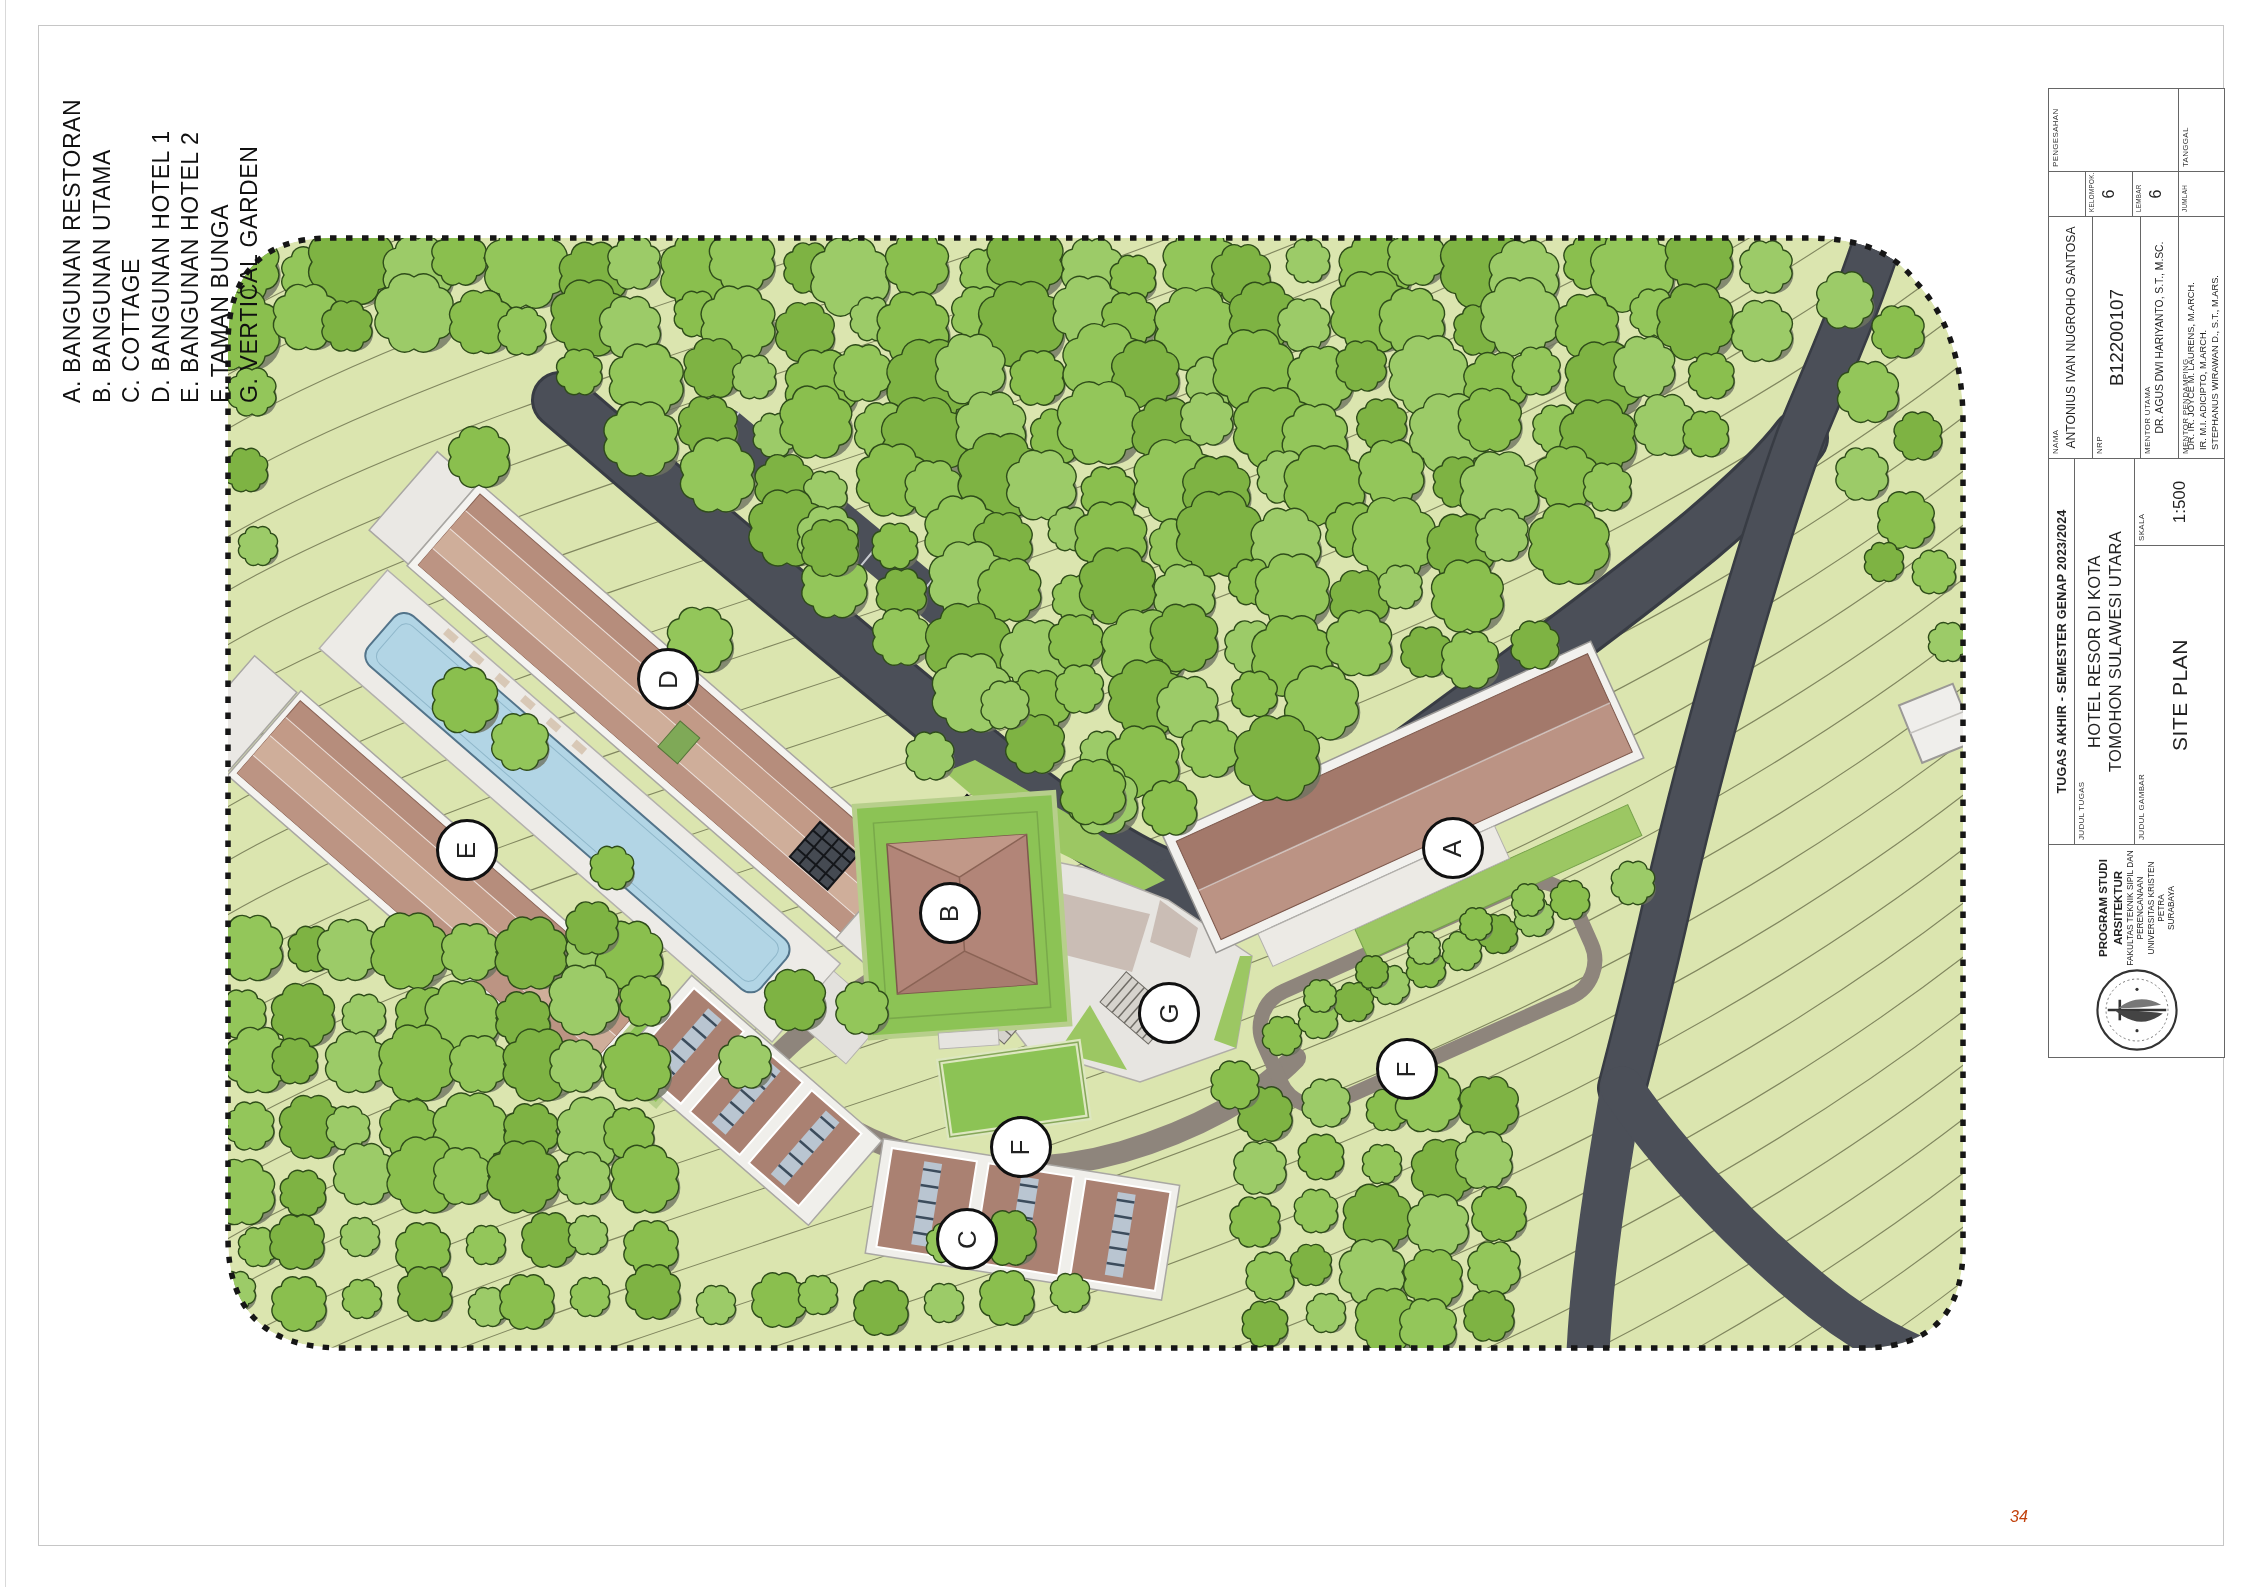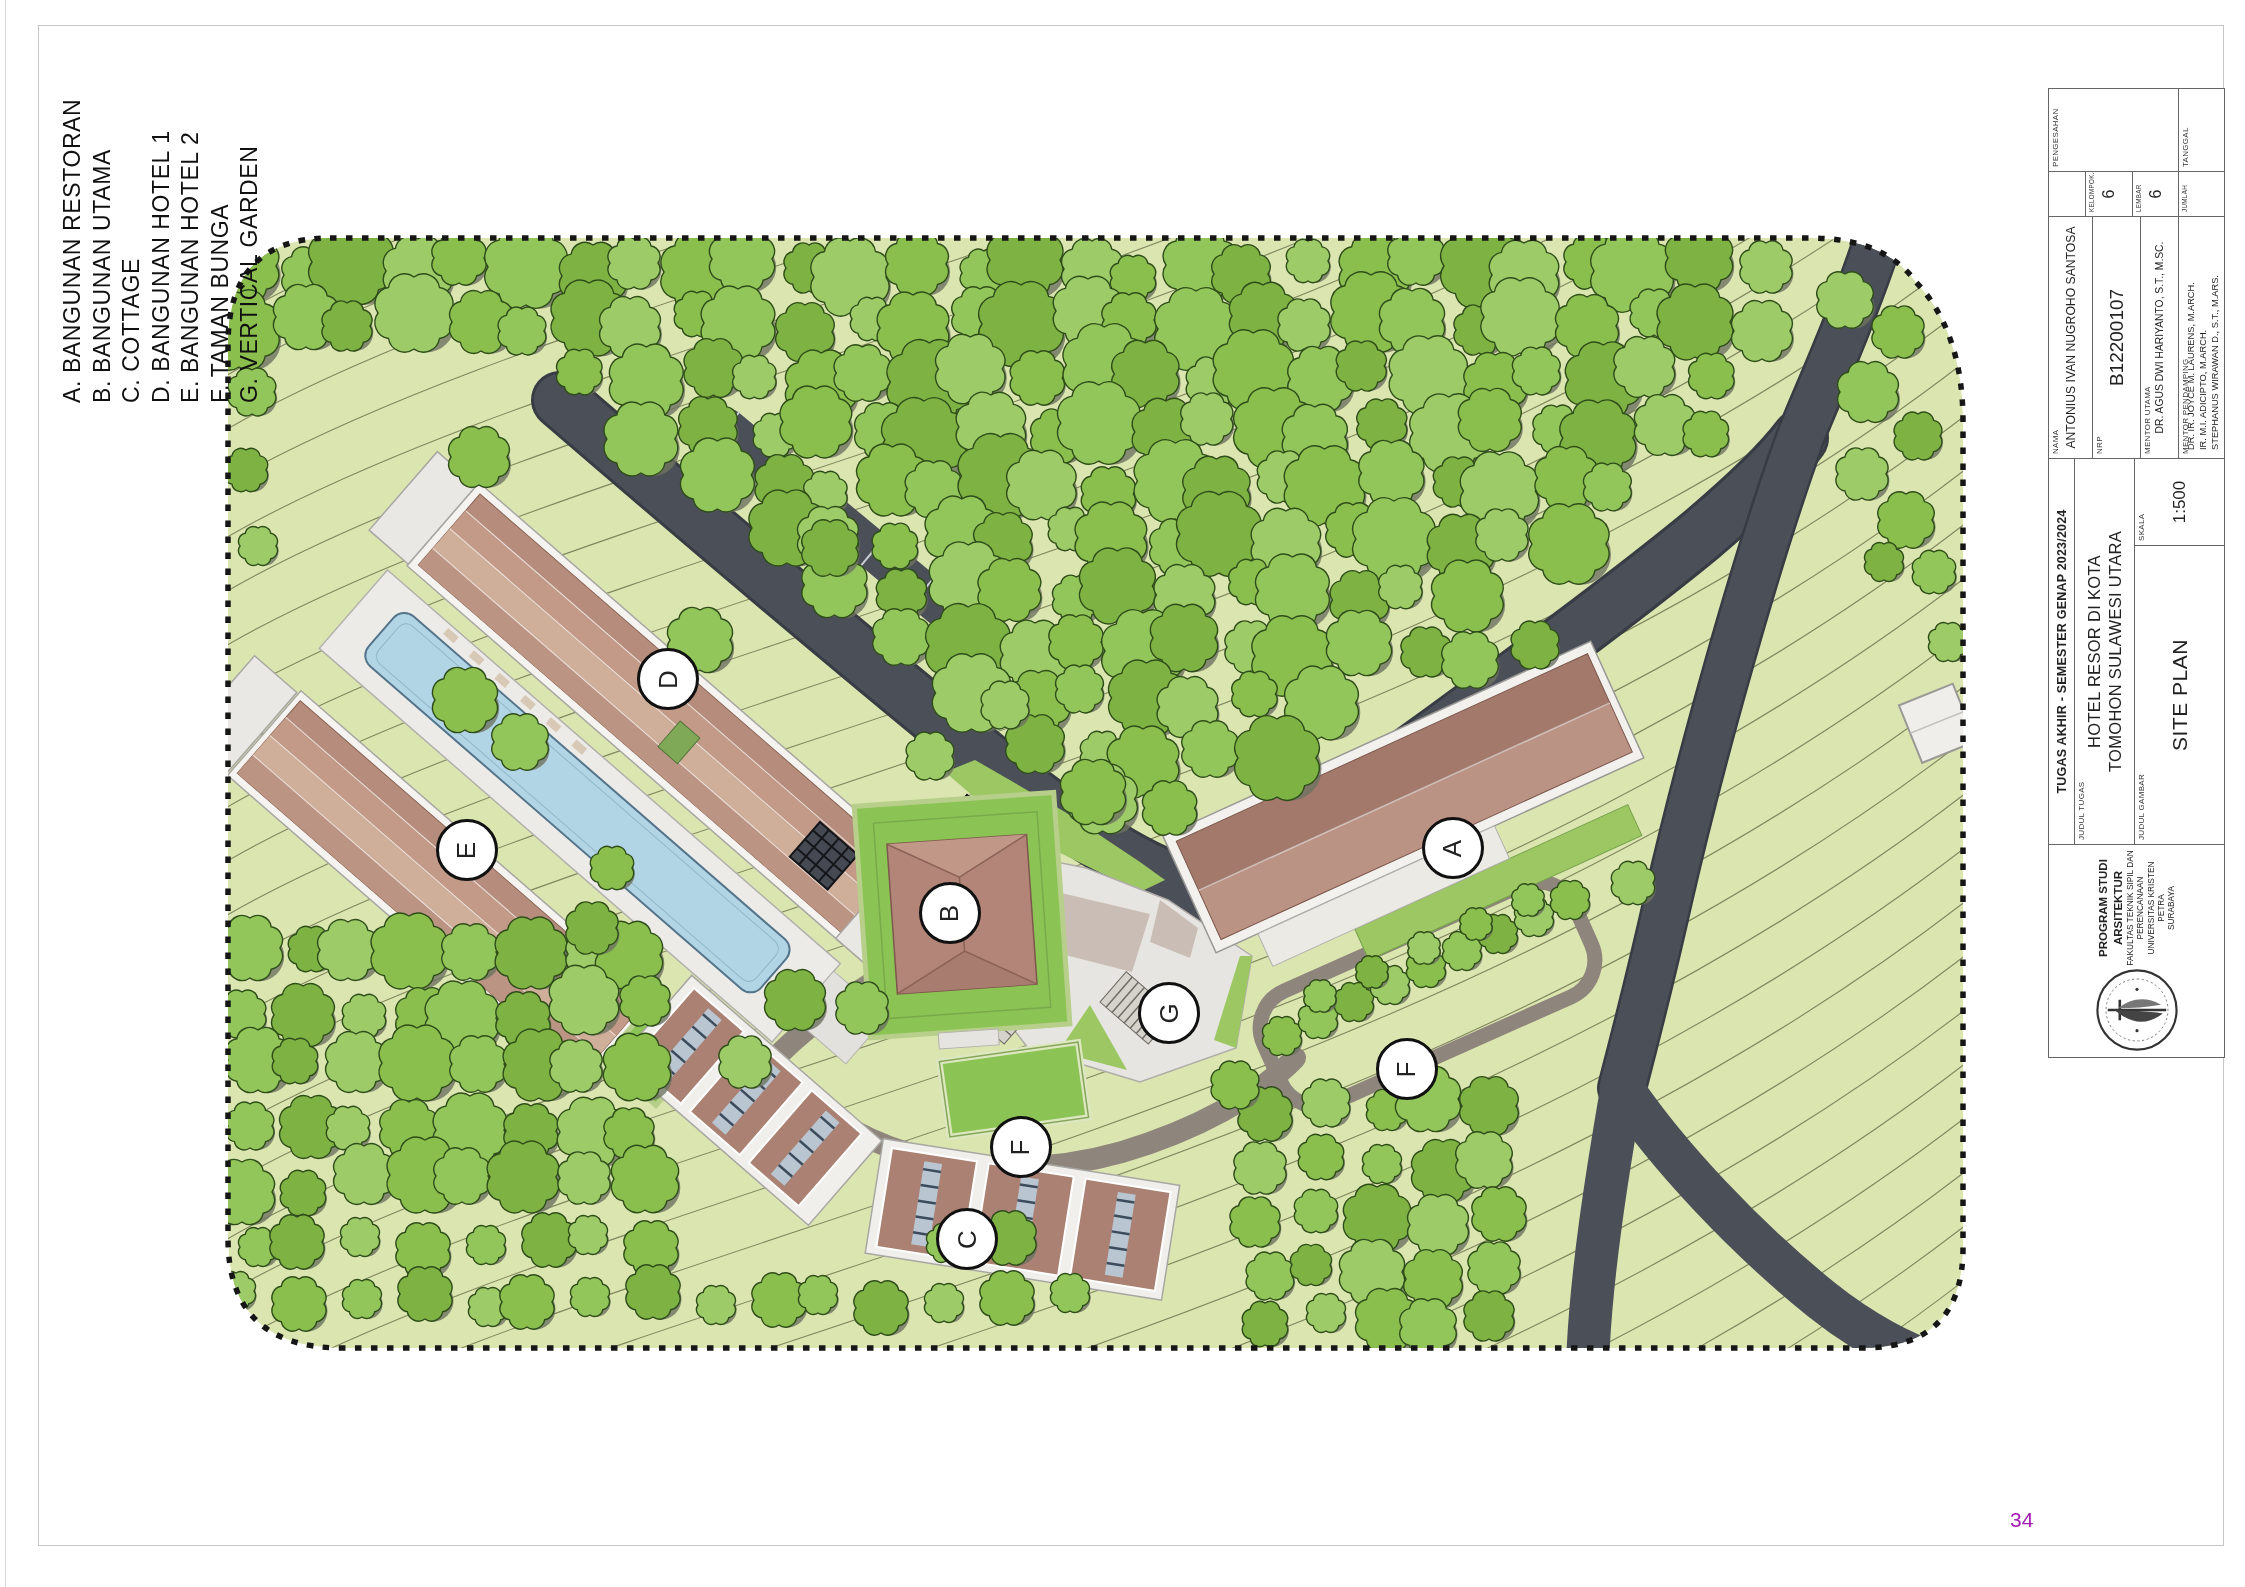--- a/index.html
+++ b/index.html
@@ -52,21 +52,21 @@
   .m-empty{height:37px;border-bottom:1.5px solid #666;}
   .m-cell{position:relative;display:flex;align-items:center;justify-content:center;
           font-size:16px;}
   .m-cell .tb-label{font-size:6.3px;}
   .m1{height:47px;border-bottom:1.5px solid #666;}
   .m2{height:46px;border-bottom:1.5px solid #666;}
   .m3{flex:1;}
   .tb-c-right{flex:1;display:flex;flex-direction:column;}
   .r-peng{height:130px;border-bottom:1.5px solid #666;position:relative;}
   .r-tang{flex:1;position:relative;}
-  .pagenum{position:absolute;left:2010px;top:1508px;font-size:21px;color:#a21caf;z-index:30;}
+  .pagenum{position:absolute;left:2010px;top:1508px;font-size:16px;color:#c2410c;z-index:30;font-style:italic;}
 </style>
 </head>
 <body>
 
 <div class="edge-line"></div>
 <div class="sheet-border"></div>
 
 <svg id="plan-svg" width="2245" height="1587" viewBox="0 0 2245 1587">
   <defs>
     <clipPath id="siteClip">

